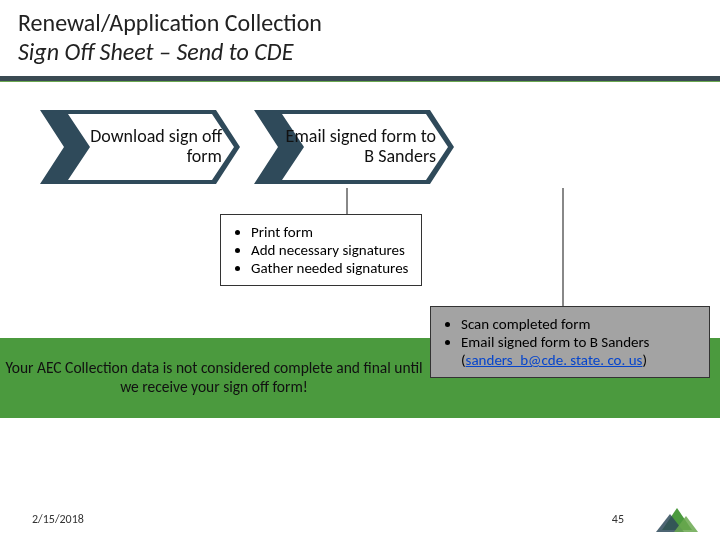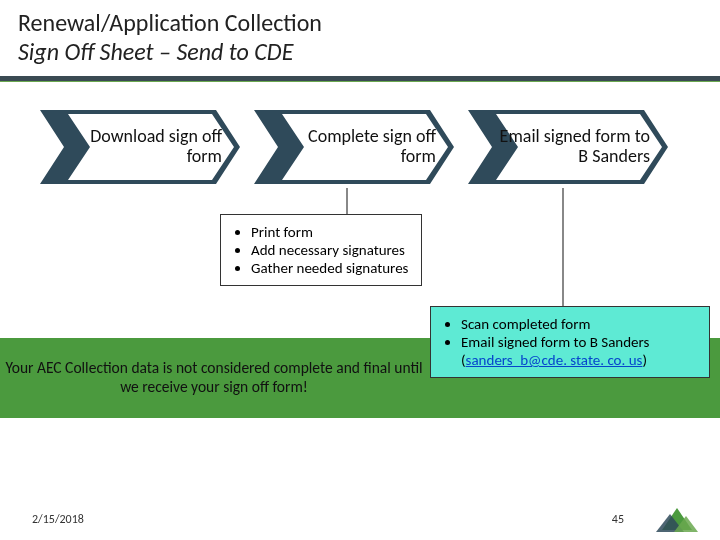--- a/index.html
+++ b/index.html
@@ -10,21 +10,21 @@
   .title-rule { height: 6px; background: #3a4a53; margin: 4px 0 0; border-bottom: 1px solid #6aa84f; }
   .chevrons { display: flex; gap: 0; margin: 28px 0 0 40px; }
   .chev { position: relative; width: 200px; height: 74px; margin-right: 14px; }
   .chev-bg { position: absolute; inset: 0; }
   .chev-text { position: absolute; inset: 0; display: flex; align-items: center; justify-content: center; text-align: right; font-size: 18px; color: #111; padding: 0 18px 0 30px; line-height: 1.1; }
   .connector { position: absolute; background: #888; }
   .conn-v1 { left: 346px; top: 188px; width: 2px; height: 26px; }
   .conn-v2 { left: 562px; top: 188px; width: 2px; height: 138px; }
   .callout1 { position: absolute; left: 220px; top: 214px; border: 1.5px solid #333; background: #fff; padding: 8px 12px; font-size: 15px; }
   .callout1 ul { list-style: disc; margin-left: 18px; }
-  .callout2 { position: absolute; left: 430px; top: 306px; border: 1.5px solid #333; background: #5eead4; padding: 8px 12px; font-size: 15px; width: 280px; z-index: 3; }
+  .callout2 { position: absolute; left: 430px; top: 306px; border: 1.5px solid #333; background: #a3a3a3; padding: 8px 12px; font-size: 15px; width: 280px; z-index: 3; }
   .callout2 ul { list-style: disc; margin-left: 18px; }
   .callout2 a { color: #0645cc; text-decoration: underline; }
   .green-band { position: absolute; left: 0; top: 338px; width: 720px; height: 80px; background: #4b9a3e; z-index: 1; }
   .disclaimer { position: absolute; left: 4px; top: 358px; width: 420px; font-size: 15.5px; color: #111; z-index: 2; text-align: center; }
   .footer { position: absolute; left: 0; bottom: 6px; width: 712px; display: flex; align-items: center; justify-content: space-between; padding: 0 14px 0 32px; font-size: 12px; color: #333; }
   .footer-right { display: flex; align-items: center; gap: 32px; }
   .logo { width: 42px; height: 30px; }
 </style>
 </head>
 <body>
@@ -35,27 +35,20 @@
 </div>
 <div class="title-rule"></div>
 
 <div class="chevrons">
   <div class="chev">
     <svg class="chev-bg" viewBox="0 0 200 74">
       <polygon points="0,0 176,0 200,37 176,74 0,74 24,37" fill="#2f4a5a"></polygon>
       <polygon points="28,4 172,4 194,37 172,70 28,70 50,37" fill="#fff"></polygon>
     </svg>
     <div class="chev-text">Download sign off form</div>
-  </div>
-  <div class="chev">
-    <svg class="chev-bg" viewBox="0 0 200 74">
-      <polygon points="0,0 176,0 200,37 176,74 0,74 24,37" fill="#2f4a5a"></polygon>
-      <polygon points="28,4 172,4 194,37 172,70 28,70 50,37" fill="#fff"></polygon>
-    </svg>
-    <div class="chev-text">Complete sign off form</div>
   </div>
   <div class="chev">
     <svg class="chev-bg" viewBox="0 0 200 74">
       <polygon points="0,0 176,0 200,37 176,74 0,74 24,37" fill="#2f4a5a"></polygon>
       <polygon points="28,4 172,4 194,37 172,70 28,70 50,37" fill="#fff"></polygon>
     </svg>
     <div class="chev-text">Email signed form to B Sanders</div>
   </div>
 </div>
 

